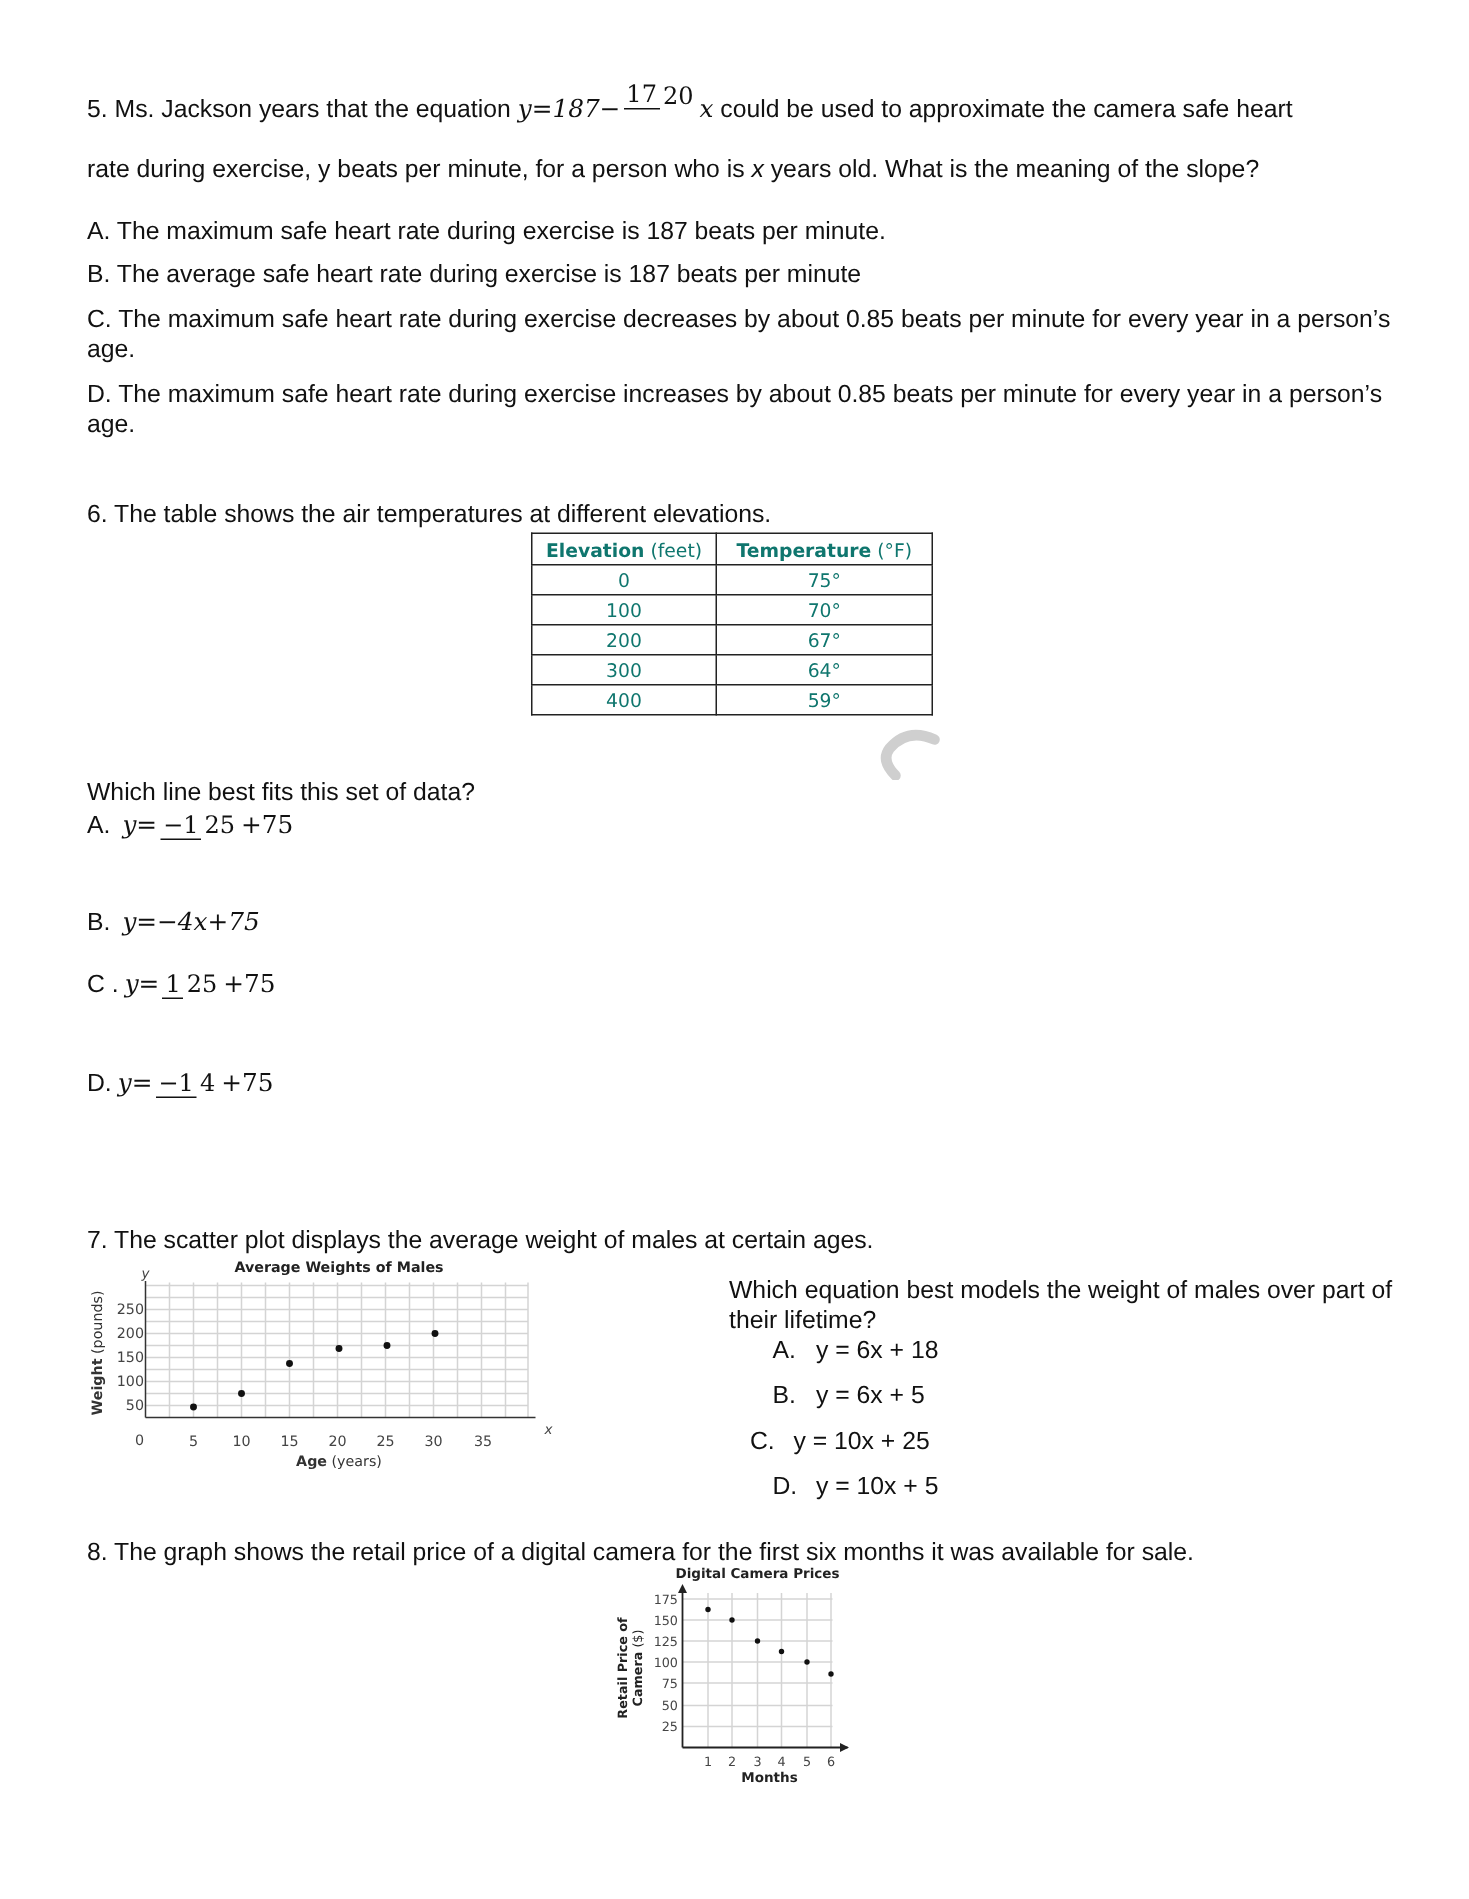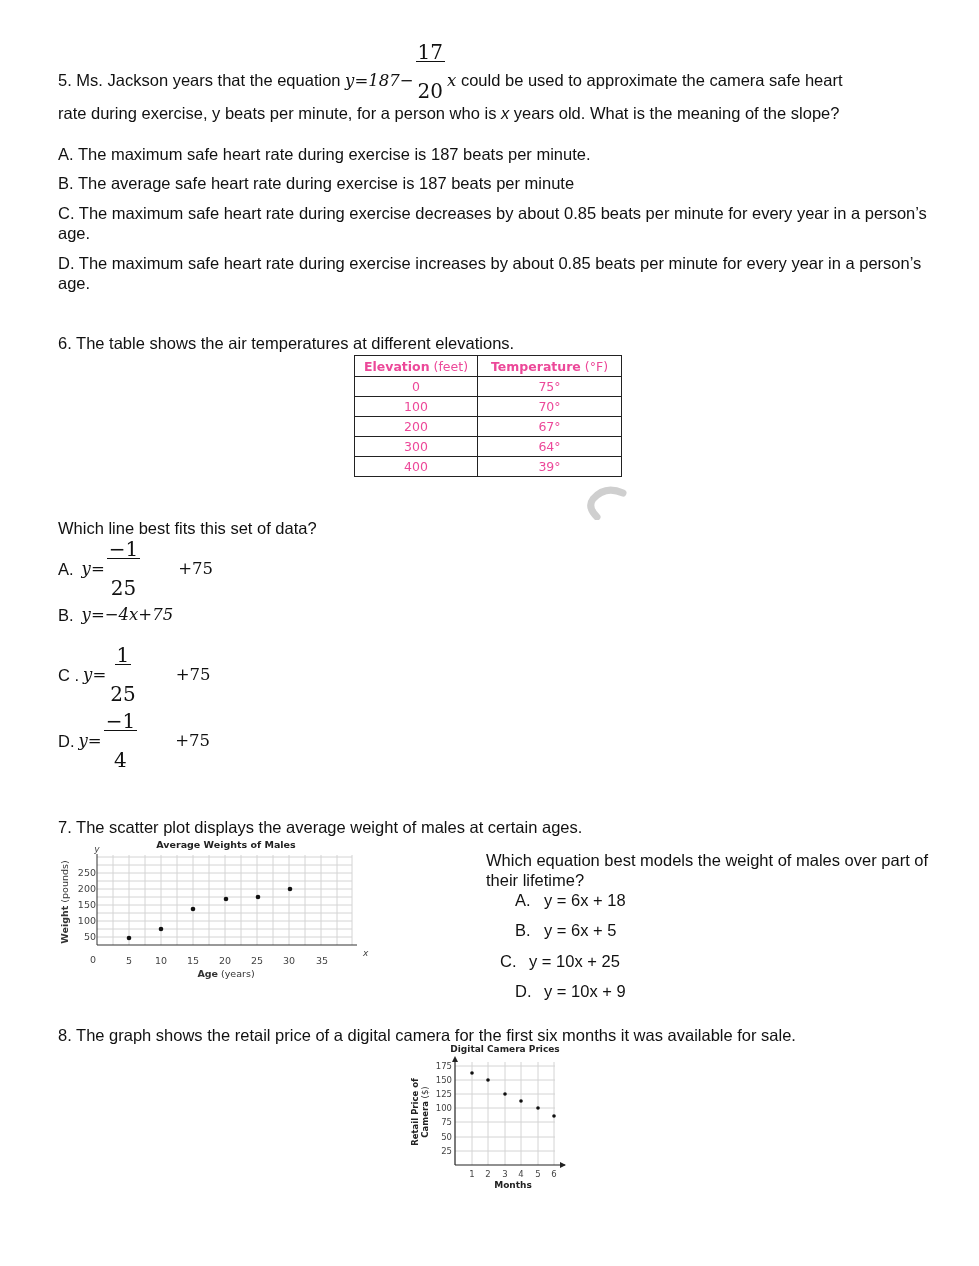--- a/index.html
+++ b/index.html
@@ -2,25 +2,25 @@
 <html><head>
 <meta charset="utf-8">
 <style>
   html, body { margin:0; padding:0; background:#ffffff; }
   body { width:979px; height:1266px; position:relative; overflow:hidden;
          font-family:"Liberation Sans", sans-serif; color:#111; }
   .abs { position:absolute; }
   .txt { font-size:16.5px; line-height:20px; white-space:nowrap; }
   .wrap { white-space:normal; }
   .math { font-family:"DejaVu Serif", serif; font-style:italic; }
-  .mathn { font-family:"DejaVu Serif", serif; font-style:normal;margin-left:36px; }
-  .frac { display:inline-flex; flex-direction:column; align-items:center; vertical-align:middle; margin:0 2px; font-family:"DejaVu Serif", serif; font-size:20px; line-height:18px;gap:20px; }
+  .mathn { font-family:"DejaVu Serif", serif; font-style:normal; }
+  .frac { display:inline-flex; flex-direction:row; align-items:center; vertical-align:middle; margin:0 2px; font-family:"DejaVu Serif", serif; font-size:16px; line-height:18px; }
   .frac .num { border-bottom:1px solid #111; padding:0 2px; }
   .frac .den { padding:0 2px; }
-  table.temp { border-collapse:collapse; font-family:"DejaVu Sans", sans-serif; font-size:12.5px; color:#ec4899; }
+  table.temp { border-collapse:collapse; font-family:"DejaVu Sans", sans-serif; font-size:12.5px; color:#0f766e; }
   table.temp th, table.temp td { border:1.5px solid #222; text-align:center; padding:0; height:19px; }
   table.temp th { font-weight:normal; height:20px; }
   table.temp th b { font-weight:bold; }
   .opt7 { font-size:16.5px; line-height:20px; white-space:nowrap; }
   svg text { font-family:"DejaVu Sans", sans-serif; }
 </style>
 </head>
 <body>
 
 <div class="abs txt" style="left:58px; top:63px;">
@@ -76,21 +76,21 @@
     <tr>
         <td>200</td>
         <td>67°</td>
       </tr>
     <tr>
         <td>300</td>
         <td>64°</td>
       </tr>
     <tr>
         <td>400</td>
-        <td>39°</td>
+        <td>59°</td>
       </tr>
   </tbody>
 </table>
 <svg class="abs" style="left:575px; top:485px;" width="55" height="35">
   <path d="M48 8 Q30 0 18 14 Q12 22 22 32" stroke="#cfcfcf" stroke-width="7" fill="none" stroke-linecap="round"></path>
 </svg>
 
 <div class="abs txt" style="left:58px; top:518px;">Which line best fits this set of data?</div>
 
 <div class="abs txt" style="left:58px; top:540px; display:flex; align-items:center;">
@@ -205,21 +205,21 @@
 <div class="abs opt7" style="left:515px; top:890px;">
   <span style="display:inline-block; width:29px;">A.</span><span>y = 6x + 18</span>
 </div>
 <div class="abs opt7" style="left:515px; top:920px;">
   <span style="display:inline-block; width:29px;">B.</span><span>y = 6x + 5</span>
 </div>
 <div class="abs opt7" style="left:500px; top:951px;">
   <span style="display:inline-block; width:29px;">C.</span><span>y = 10x + 25</span>
 </div>
 <div class="abs opt7" style="left:515px; top:981px;">
-  <span style="display:inline-block; width:29px;">D.</span><span>y = 10x + 9</span>
+  <span style="display:inline-block; width:29px;">D.</span><span>y = 10x + 5</span>
 </div>
 
 <div class="abs txt" style="left:58px; top:1025px;">8. The graph shows the retail price of a digital camera for the first six months it was available for sale.</div>
 
 <svg class="abs" style="left:400px; top:1040px;" width="180" height="155">
   <g transform="translate(-400,-1040)">
     <text x="505" y="1052" font-size="9" font-weight="bold" fill="#222" text-anchor="middle">Digital Camera Prices</text>
 
     <g stroke="#d4d4d4" stroke-width="1">
       <line x1="472" y1="1062" x2="472" y2="1165"></line>

